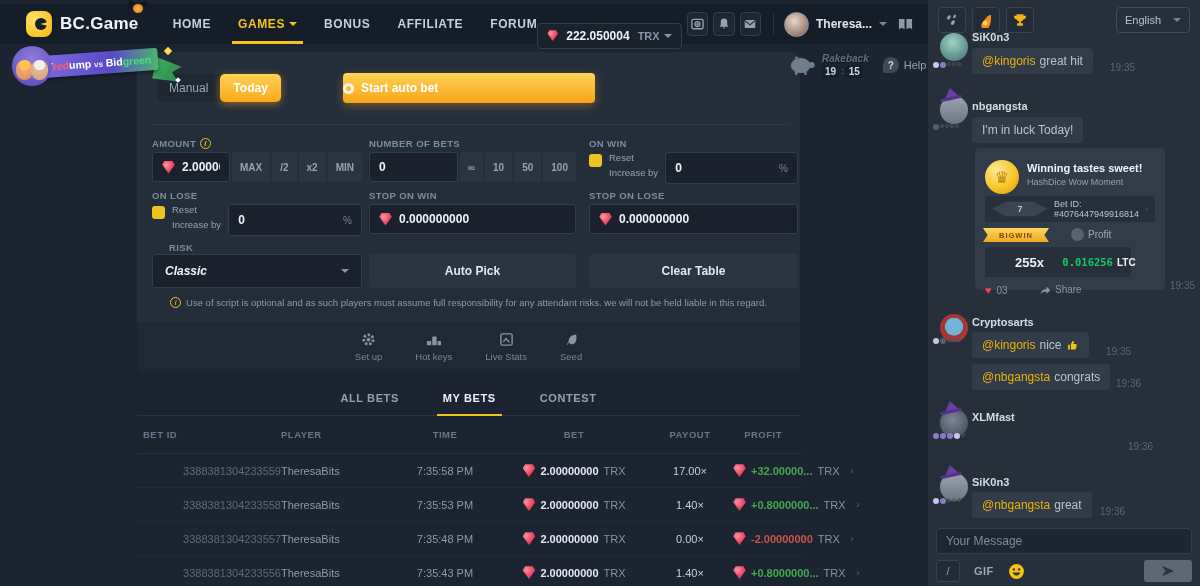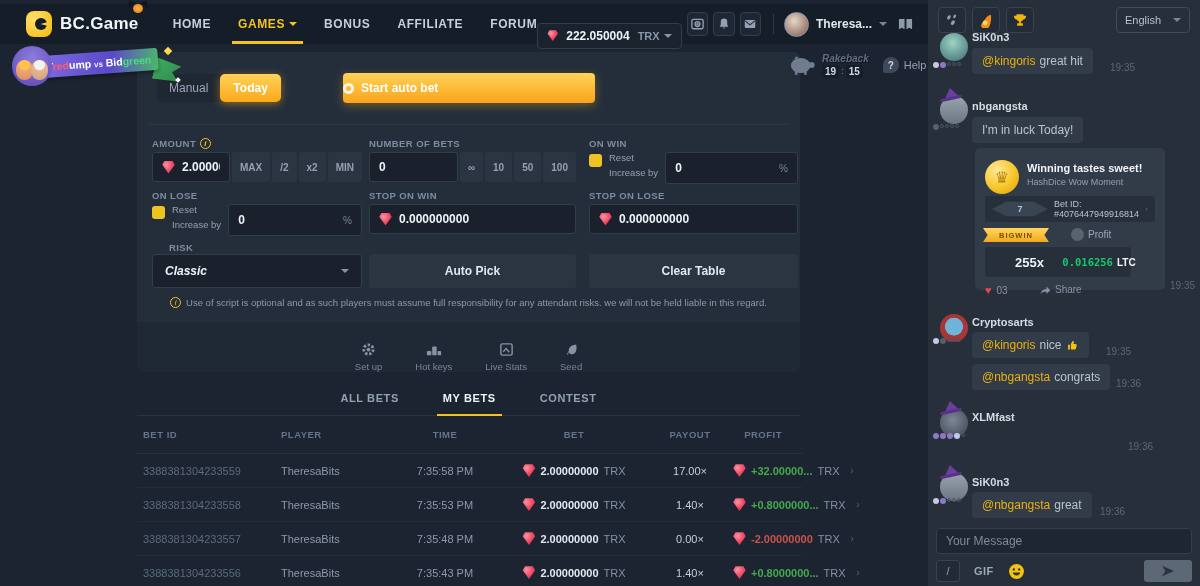--- a/index.html
+++ b/index.html
@@ -87,36 +87,36 @@
 .chk-group{display:flex;gap:7px;}
 .cb{width:13px;height:13px;border-radius:3px;background:#f0c420;margin-top:2px;flex:none;cursor:pointer;}
 .chk-labels{display:flex;flex-direction:column;gap:4px;}
 .chk-labels span{font-size:9.5px;color:#93a1b2;white-space:nowrap;}
 .pct{color:#77859a;font-size:10px;}
 .risk-dd{position:absolute;left:15px;top:202px;width:210px;height:34px;background:var(--inset);border:1px solid var(--inset-bd);border-radius:3px;display:flex;align-items:center;justify-content:space-between;padding:0 12px;cursor:pointer;font-style:italic;}
 .risk-dd span{color:#eef3f8;font-size:12px;font-weight:bold;}
 .risk-dd .caret{color:#8795a7;}
 .big-btn{position:absolute;top:202px;height:34px;background:var(--btn);border:none;border-radius:3px;color:#dfe7ef;font-size:12px;font-weight:bold;cursor:pointer;}
 .disclaimer{position:absolute;left:0;right:0;top:245px;text-align:center;font-size:9.5px;color:#8b99ab;display:flex;align-items:center;justify-content:center;gap:5px;}
-.strip{position:absolute;left:137px;top:318px;width:663px;height:50px;background:var(--strip);border-radius:0 0 6px 6px;display:flex;align-items:flex-end;justify-content:center;gap:33px;}
+.strip{position:absolute;left:137px;top:318px;width:663px;height:50px;background:var(--strip);border-radius:0 0 6px 6px;display:flex;align-items:center;justify-content:center;gap:33px;}
 .strip-item{display:flex;flex-direction:column;align-items:center;gap:4px;cursor:pointer;}
 .strip-item span{font-size:9.5px;color:#76859a;}
 
 
 .tabs{position:absolute;left:137px;top:378px;width:663px;height:34px;border-bottom:1px solid #2b3440;display:flex;justify-content:center;gap:44px;}
 .tab{position:relative;font-size:11px;font-weight:bold;letter-spacing:.6px;color:#93a1b2;padding-top:10px;cursor:pointer;}
 .tab.active{color:#eef3f8;}
 .tab.active::after{content:"";position:absolute;left:-6px;right:-6px;bottom:-1px;height:2px;background:var(--yellow);}
 .table{position:absolute;left:137px;top:412px;width:665px;}
 .thead,.tr{display:grid;grid-template-columns:138px 108px 112px 146px 86px 1fr 14px;align-items:center;padding:0 6px 0 6px;}
 .thead{height:38px;font-size:9.5px;font-weight:bold;letter-spacing:.5px;color:#66758a;border-bottom:1px solid #27313e;}
 .thead .ta-c{text-align:center;}
 .thead .ta-r{text-align:right;}
 .tr{height:34px;border-bottom:1px solid #232d39;font-size:11px;cursor:pointer;}
-.td-id{color:#5b6a7c;}
+.td-id{color:#5b6a7c;text-align:right;}
 .td-player{color:#8c9aab;}
 .td-time{color:#8c9aab;text-align:center;}
 .td-bet{display:flex;align-items:center;justify-content:center;gap:5px;color:#e2e9f1;font-weight:bold;}
 .td-bet .cur,.td-profit .cur{color:#8392a4;font-weight:normal;}
 .td-payout{color:#c6d0da;text-align:center;}
 .td-profit{display:flex;align-items:center;justify-content:flex-end;gap:5px;font-weight:bold;}
 .td-profit.win .val{color:var(--green);}
 .td-profit.lose .val{color:var(--red);}
 .td-chev{color:#55637a;font-size:10px;text-align:right;}
 

